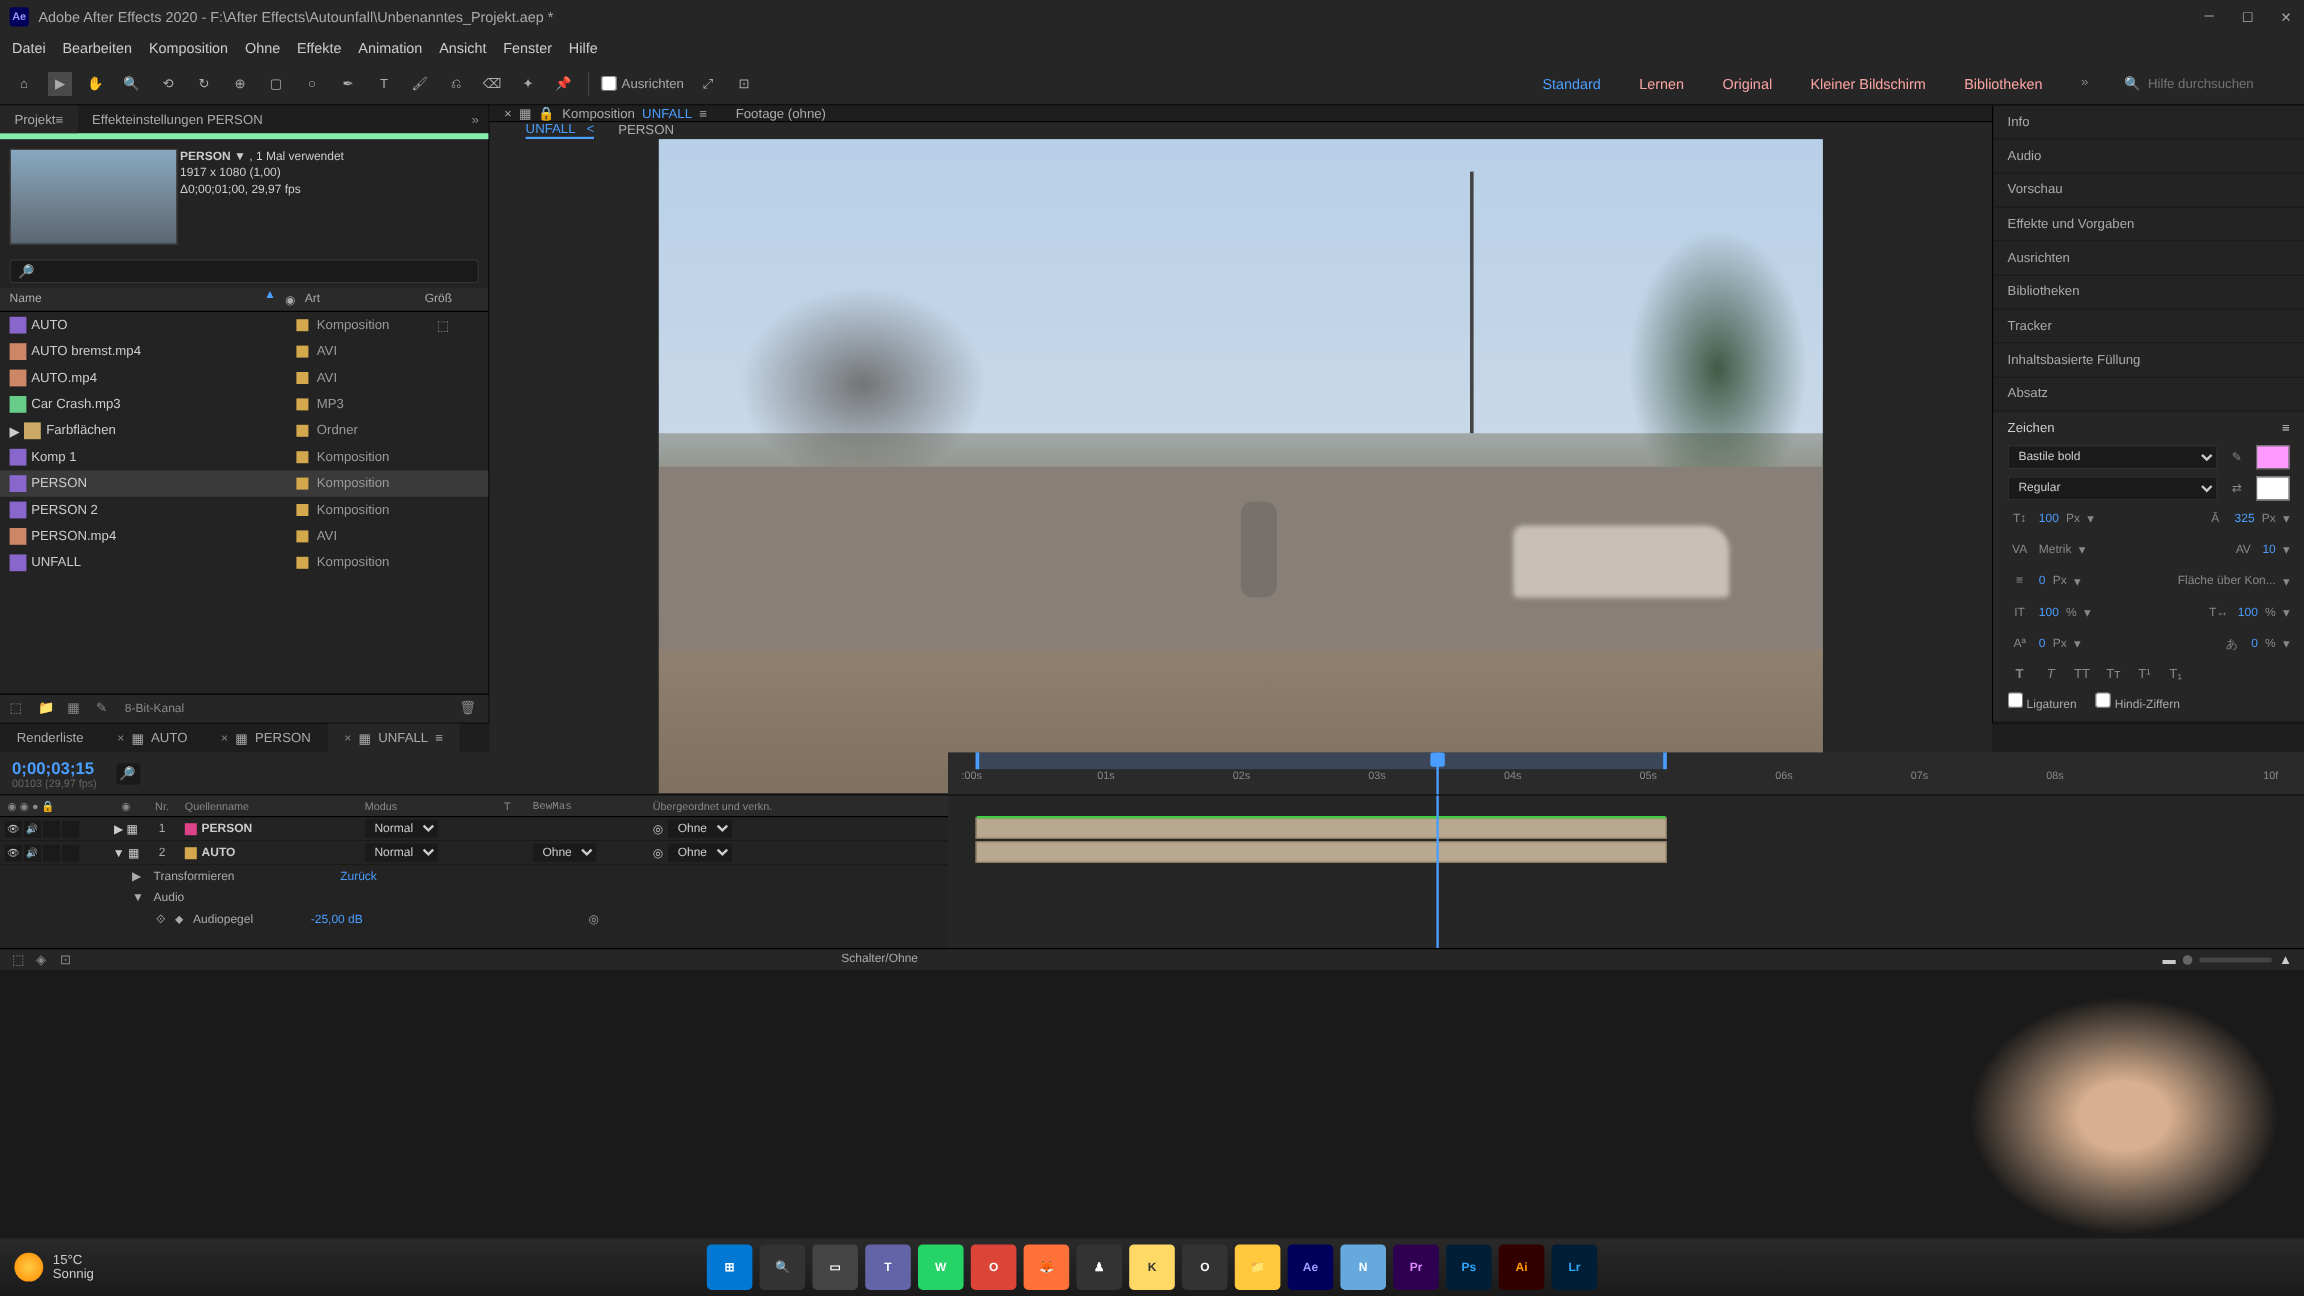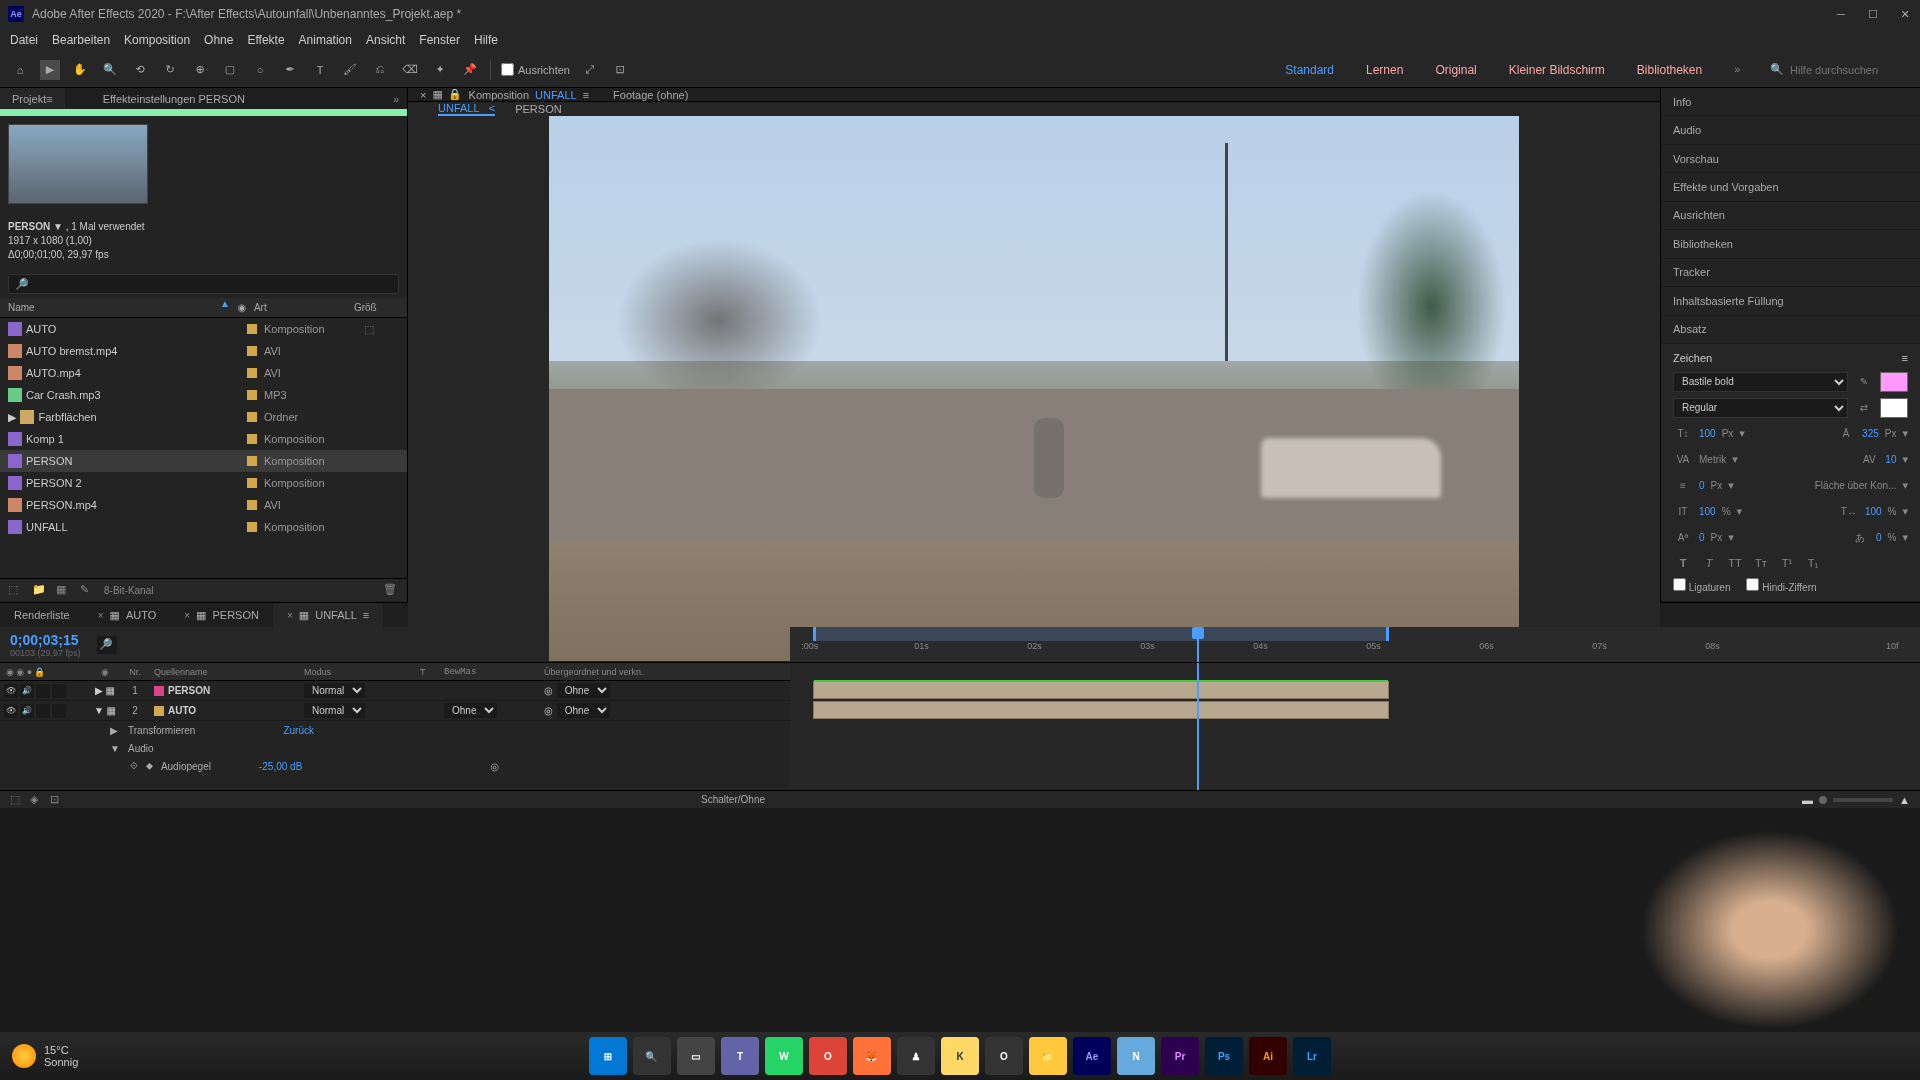--- a/index.html
+++ b/index.html
@@ -26,24 +26,24 @@
 .workspace-tabs { display: flex; gap: 32px; margin-left: auto; margin-right: 20px; }
 .workspace-tab { color: #fca5a5; font-size: 12px; cursor: pointer; }
 .workspace-tab.active { color: #4a9eff; }
 .search-help { display: flex; align-items: center; gap: 6px; color: #888; font-size: 11px; }
 
 
 .main-layout { display: flex; height: 514px; }
 
 
 .left-panel { width: 408px; background: #232323; border-right: 1px solid #000; display: flex; flex-direction: column; }
-.panel-tabs { height: 28px; display: flex; align-items: center; border-bottom: 7px solid #86efac; background: #1e1e1e; gap: 26px; }
+.panel-tabs { height: 28px; display: flex; align-items: center; border-bottom: 5px solid #86efac; background: #1e1e1e; }
 .panel-tab { padding: 0 12px; height: 100%; display: flex; align-items: center; color: #aaa; font-size: 11px; cursor: pointer; position: relative; }
 .panel-tab.active { background: #262626; }
-.thumb-row { display: flex; gap: 16px; padding: 8px; flex-direction: column; }
+.thumb-row { display: flex; gap: 2px; padding: 8px; }
 .thumb { width: 140px; height: 80px; background: linear-gradient(180deg, #87a8c0 0%, #708090 60%, #5a6670 100%); border: 1px solid #444; }
 .thumb-info { color: #ccc; font-size: 10px; line-height: 14px; }
 .thumb-name { font-weight: bold; }
 .search-box { margin: 4px 8px; height: 20px; background: #1a1a1a; border: 1px solid #333; border-radius: 3px; display: flex; align-items: center; padding: 0 6px; }
 .project-table { flex: 1; overflow: auto; }
 .table-header { display: flex; height: 20px; background: #2a2a2a; border-bottom: 1px solid #000; font-size: 10px; color: #aaa; }
 .th-name { width: 240px; padding-left: 8px; display: flex; align-items: center; }
 .th-label { width: 24px; display: flex; align-items: center; justify-content: center; }
 .th-art { width: 100px; display: flex; align-items: center; }
 .th-gros { width: 40px; display: flex; align-items: center; }

